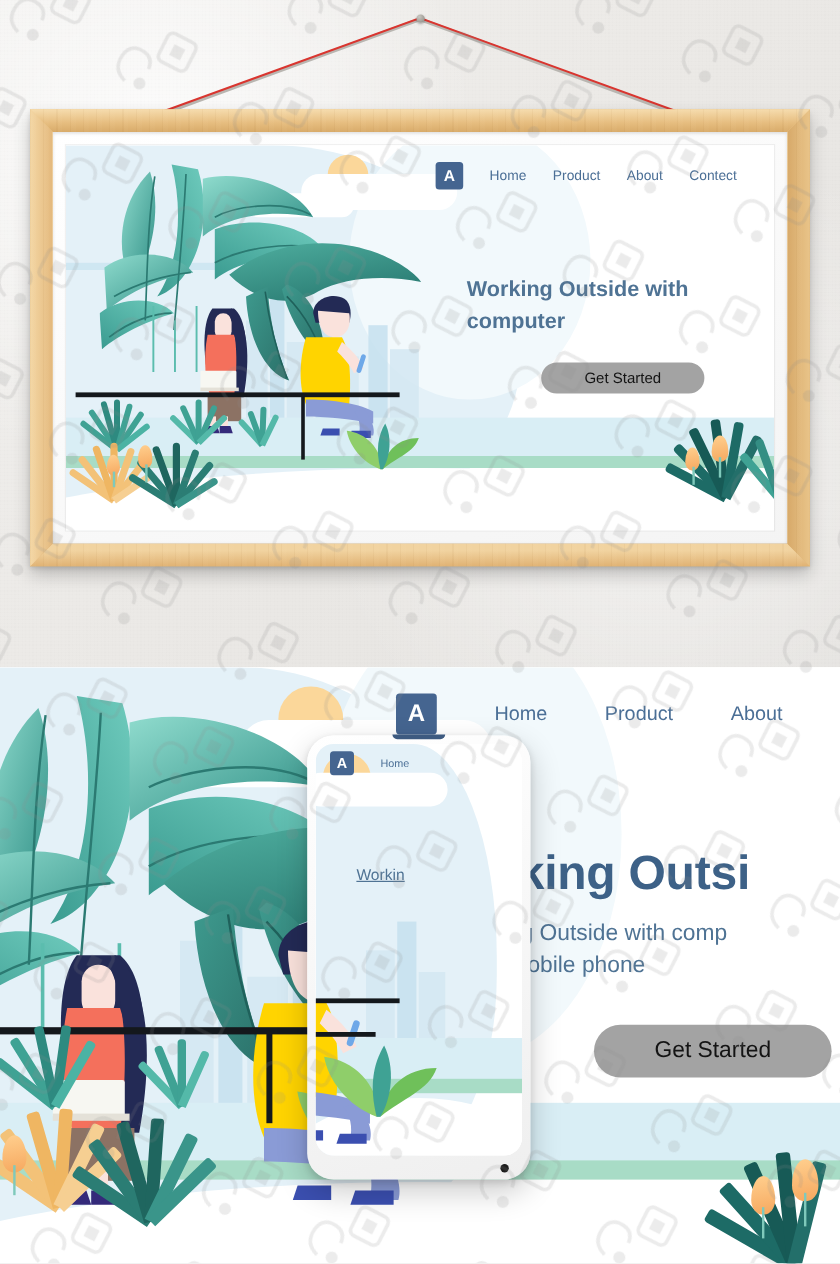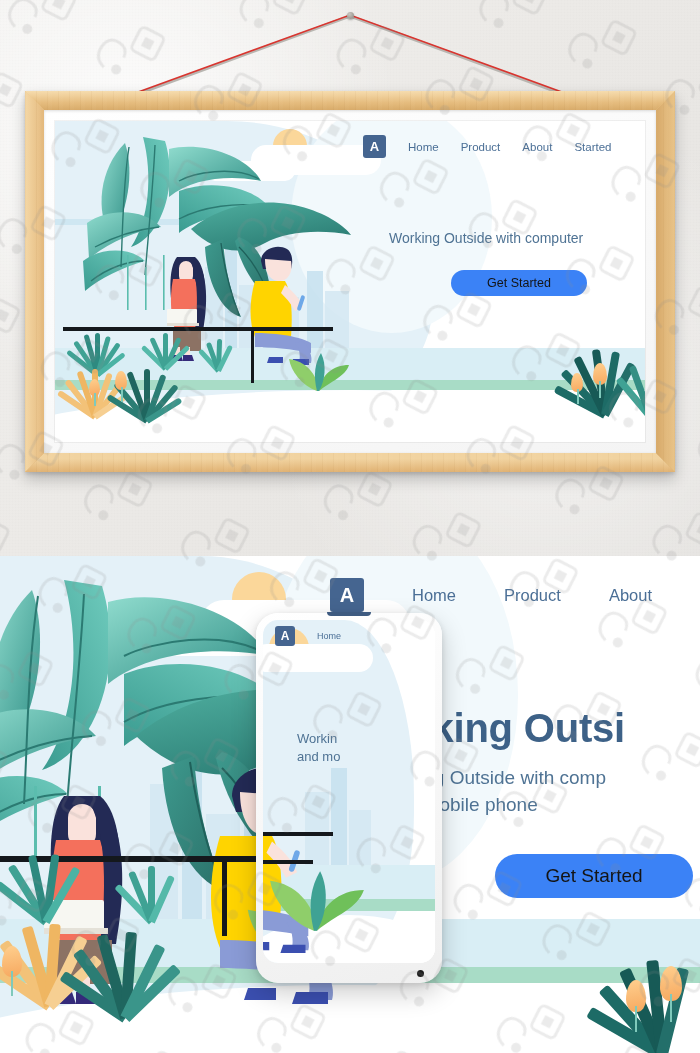--- a/index.html
+++ b/index.html
@@ -84,21 +84,21 @@
   
   .person{ position:absolute; }
 
   
   .ui-nav{ position:absolute; display:flex; align-items:center; }
   .logo{ background:#456590; color:#fff; display:flex; align-items:center;
     justify-content:center; font-weight:bold; border-radius:3px; }
   .navlink{ color:#4b6f96; white-space:nowrap; }
   .hero-title{ color:#3d6187; font-weight:bold; letter-spacing:-.2px; }
   .hero-sub{ color:#4f7394; }
-  .cta{ background:#3b82f6; color:#141414; border-radius:999px;
+  .cta{ background:#a3a3a3; color:#141414; border-radius:999px;
     display:flex; align-items:center; justify-content:center; white-space:nowrap; }
 
   
   .bottom{ position:absolute; left:0; top:556px; width:700px; height:497px;
     overflow:hidden; background:#ffffff; }
 
   
   .phone{ position:absolute; left:256px; top:613px; width:186px; height:370px;
     background:linear-gradient(160deg,#ffffff,#efefef); border-radius:22px;
     box-shadow:0 10px 26px rgba(0,0,0,.20), 0 2px 6px rgba(0,0,0,.12);
@@ -330,25 +330,25 @@
             <div class="bud"></div>
               <div class="st"></div>
           </div>
         </div>
 
         <div class="ui-nav" style="left:308px;top:14px;gap:22px;font-size:11.5px;">
           <div class="logo" style="width:23px;height:23px;font-size:13px;">A</div>
           <a class="navlink">Home</a>
           <a class="navlink">Product</a>
           <a class="navlink">About</a>
-          <a class="navlink">Started</a>
+          <a class="navlink">Contect</a>
         </div>
 
         <div style="position:absolute;left:334px;top:96px;width:250px;">
-          <div class="hero-sub" style="font-size:14px;line-height:1.45;margin-top:11px;">Working Outside with computer</div>
+          <div class="hero-sub" style="font-size:18px;line-height:1.45;margin-top:11px;font-weight:bold;">Working Outside with computer</div>
           <div class="cta" style="width:136px;height:26px;margin-top:22px;margin-left:62px;font-size:12.5px;">Get Started</div>
         </div>
 
       </div>
     </div>
   </div>
 
   <div class="bottom">
 
     <div class="scene">
@@ -574,22 +574,21 @@
           </svg>
         </div>
       </div>
 
       <div class="ui-nav" style="left:12px;top:6px;gap:22px;font-size:9px;">
         <div class="logo" style="width:20px;height:20px;font-size:12px;">A</div>
         <a class="navlink">Home</a>
       </div>
 
       <div style="position:absolute;left:34px;top:100px;width:180px;">
-        <div class="hero-sub" style="font-size:13px;line-height:1.35;margin-top:10px;white-space:nowrap;">Workin</div>
-        <div class="hero-sub" style="font-size:13px;line-height:1.35;white-space:nowrap;">and mo</div>
+        <div class="hero-sub" style="font-size:13px;line-height:1.35;white-space:nowrap;text-decoration:underline;">Workin</div>
       </div>
     </div>
     <div class="phone-cam"></div>
   </div>
 
   <div class="wm">
     <svg viewBox="0 0 700 1053" preserveAspectRatio="none">
       <defs>
         <g id="wmk">
           <path d="M6 30 q-6 -12 4 -20 q10 -8 18 1 q7 8 0 16" fill="none" stroke="#8d8d8d" stroke-width="3"></path>

